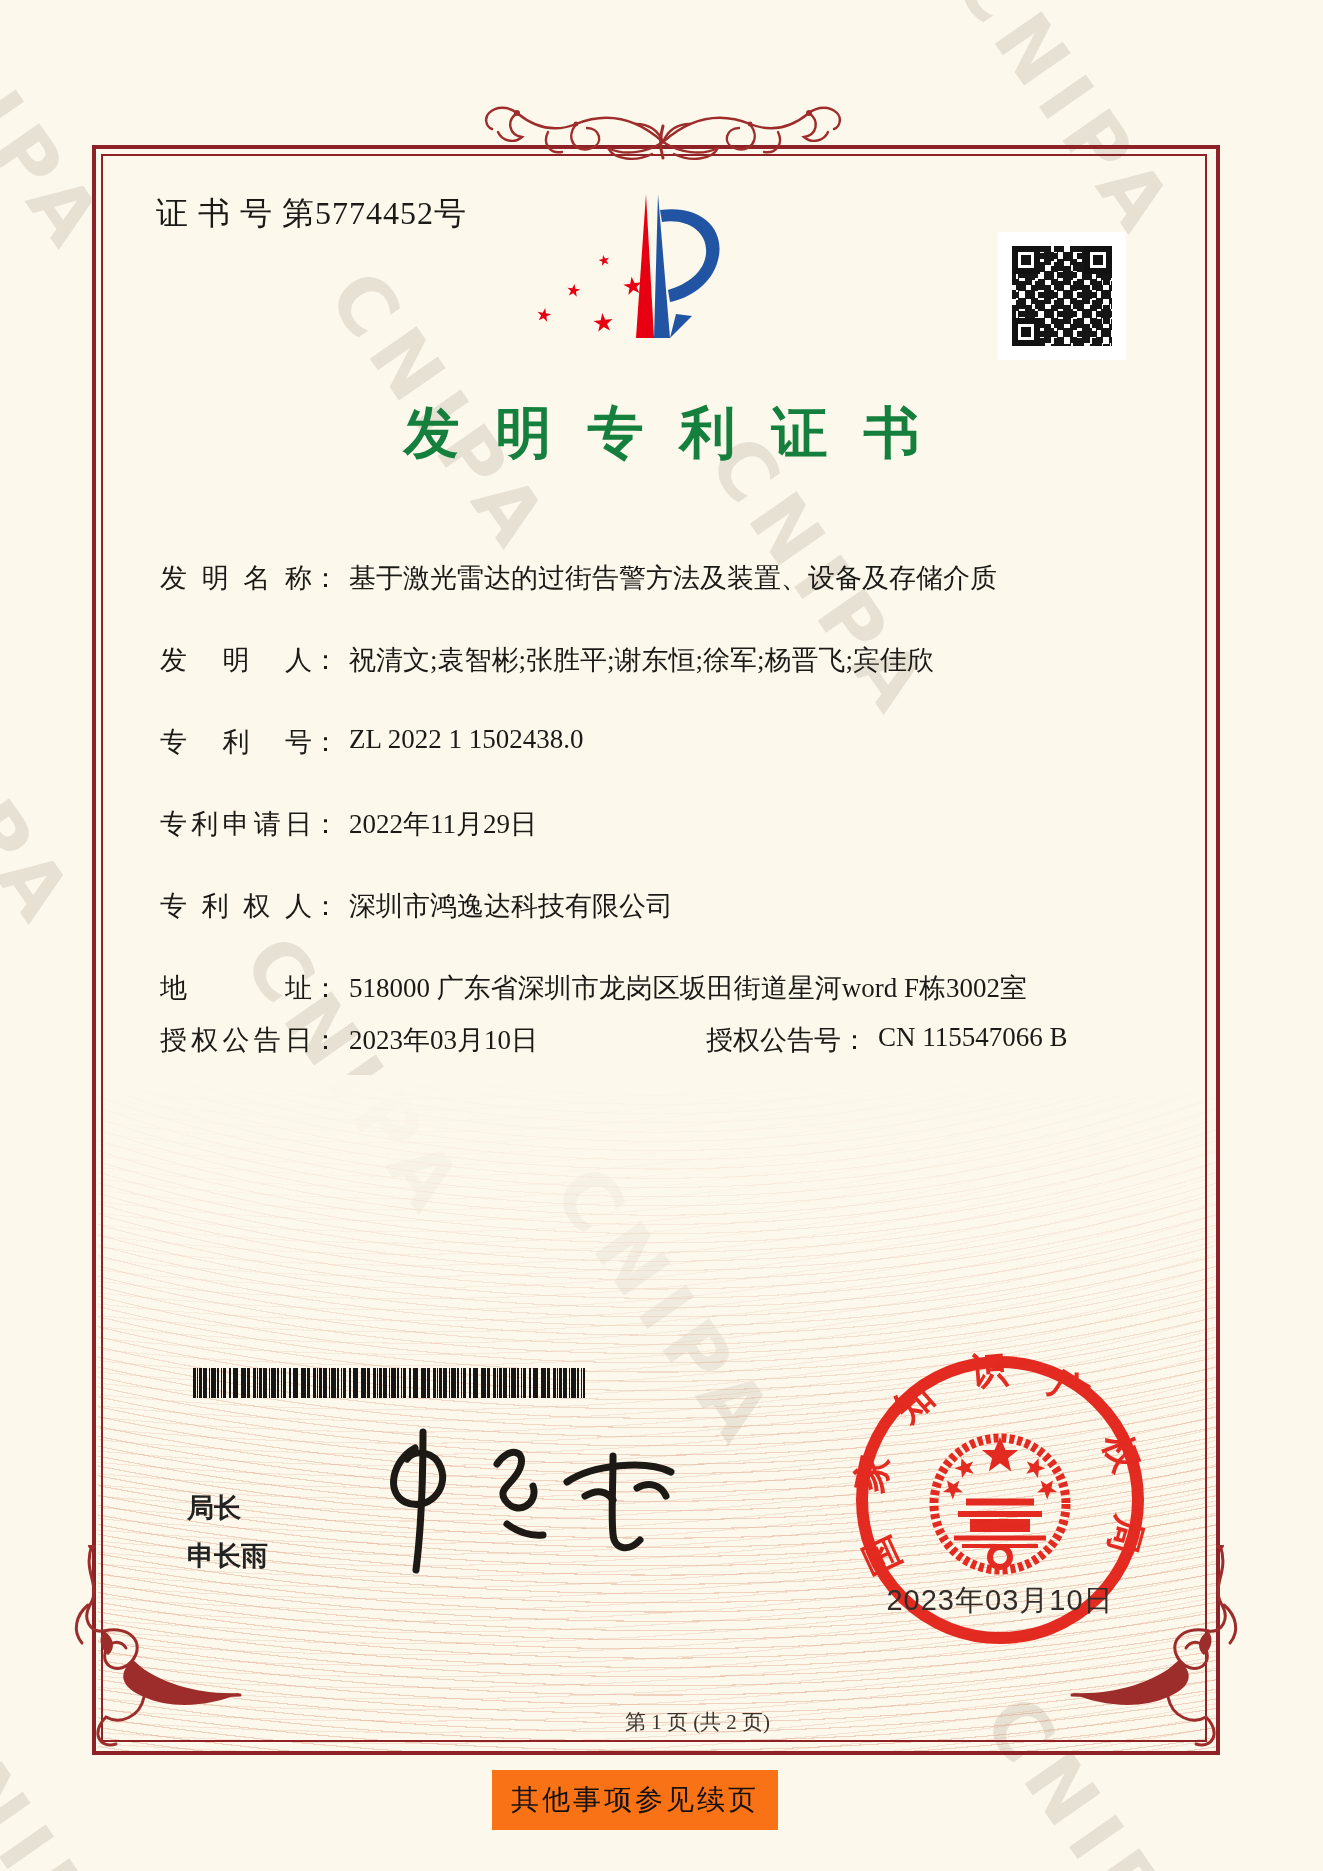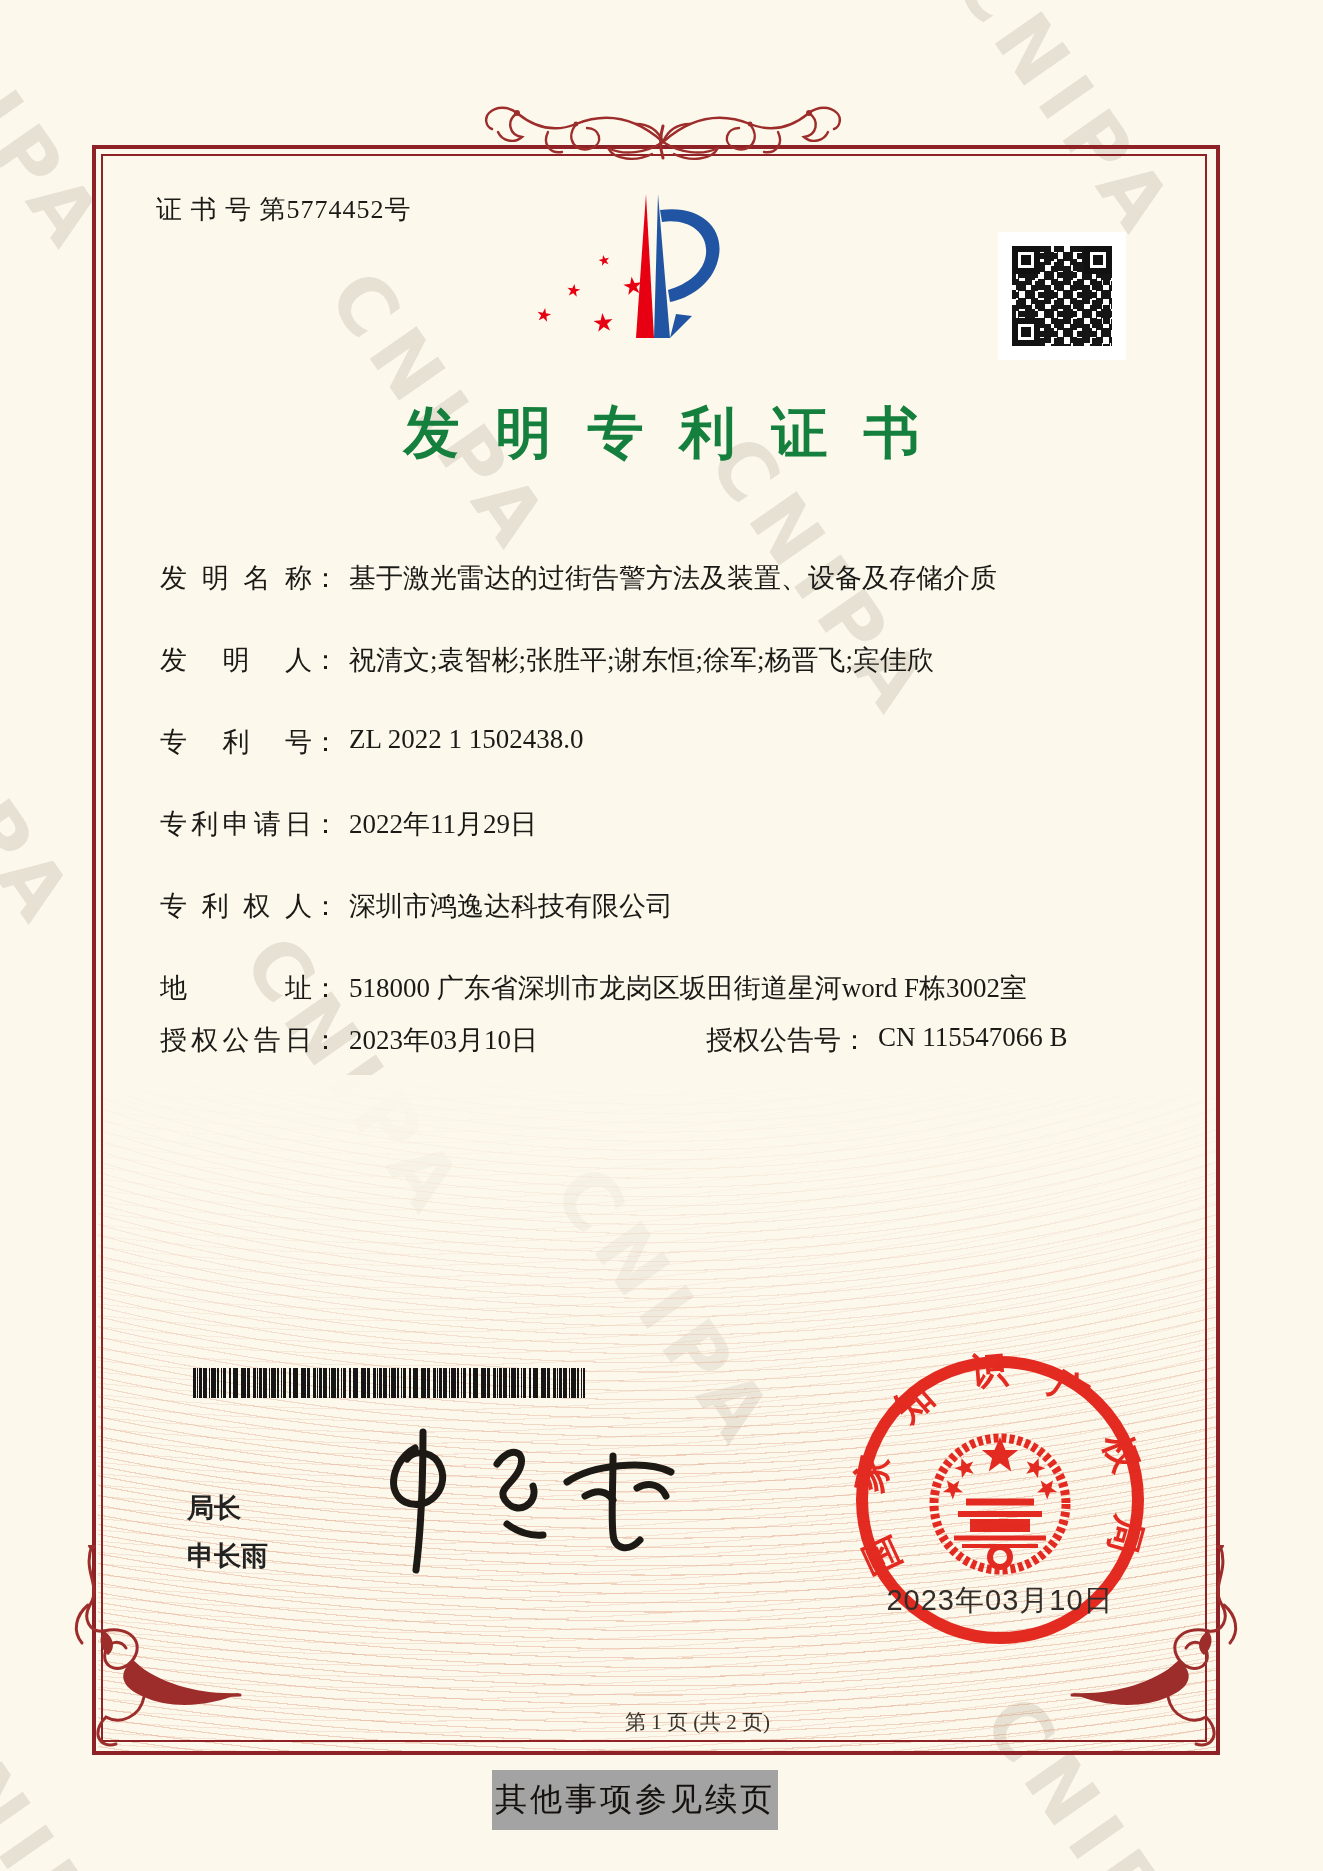--- a/index.html
+++ b/index.html
@@ -24,21 +24,21 @@
   .guilloche-fade{
     position:absolute;z-index:1;left:98px;top:1075px;width:1120px;height:678px;
     background:linear-gradient(#fcf8ec 0%, rgba(252,248,236,0) 60%);
   }
   
   .frame-outer{position:absolute;z-index:2;left:92px;top:145px;width:1120px;height:1602px;border:4px solid #8e2227;}
   .frame-inner{position:absolute;z-index:2;left:101px;top:154px;width:1102px;height:1584px;border:2px solid #8e2227;}
   .top-flourish{position:absolute;z-index:3;left:468px;top:96px;}
   .corner{position:absolute;z-index:3;}
   
-  .cert-no{position:absolute;z-index:3;left:156px;top:192px;font-size:26px;letter-spacing:1px;}
+  .cert-no{position:absolute;z-index:3;left:156px;top:192px;font-size:32px;letter-spacing:1px;}
   .logo{position:absolute;z-index:3;left:530px;top:188px;width:200px;height:152px;}
   .logo .star{position:absolute;color:#e60012;line-height:1;}
   .qr{position:absolute;z-index:3;left:998px;top:232px;width:128px;height:128px;background:#fff;}
   .qr-mod{
     position:absolute;left:14px;top:14px;width:100px;height:100px;
     background:
       conic-gradient(#151515 90deg,transparent 90deg 180deg,#151515 180deg 270deg,transparent 270deg) 0 0/13px 13px,
       conic-gradient(#151515 90deg,transparent 90deg 180deg,#151515 180deg 270deg,transparent 270deg) 4px 6px/19px 19px;
   }
   .finder{position:absolute;width:16px;height:16px;background:#fff;border:6px solid #111;}
@@ -71,22 +71,22 @@
   }
   .sig-title,.sig-name{
     position:absolute;z-index:3;left:187px;font-size:27px;font-weight:bold;
     font-family:"Liberation Sans","DejaVu Sans",sans-serif;color:#222;
   }
   .sig-title{top:1490px;} .sig-name{top:1538px;}
   .signature{position:absolute;z-index:4;left:355px;top:1428px;}
   .seal{position:absolute;z-index:4;left:852px;top:1352px;opacity:.96;}
   .page-num{position:absolute;z-index:3;left:0;top:1708px;width:100%;text-align:center;font-size:21px;color:#3a332c;padding-left:36px;}
   .continuation{
-    position:absolute;z-index:3;left:492px;top:1770px;width:286px;height:60px;background:#a3a3a3;
-    display:flex;align-items:center;justify-content:center;font-size:32px;letter-spacing:3px;color:#14110e;
+    position:absolute;z-index:3;left:492px;top:1770px;width:286px;height:60px;background:#f97316;
+    display:flex;align-items:center;justify-content:center;font-size:28px;letter-spacing:3px;color:#14110e;
   }
 </style>
 </head>
 <body>
 
 <div class="page">
 
   <div class="wm" style="left:-60px;top:-45px">CNIPA</div>
   <div class="wm" style="left:1010px;top:-60px">CNIPA</div>
   <div class="wm" style="left:385px;top:255px">CNIPA</div>

